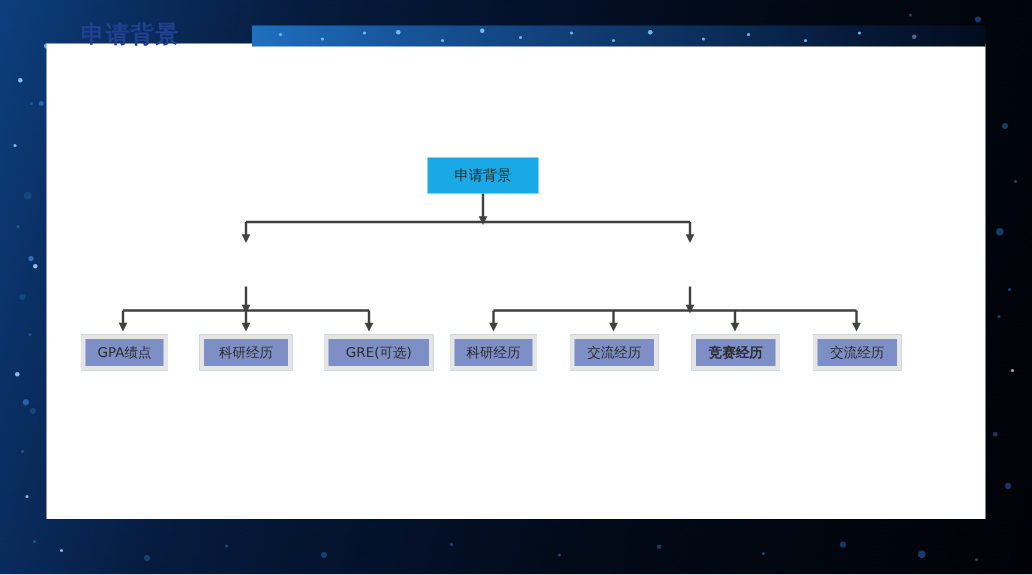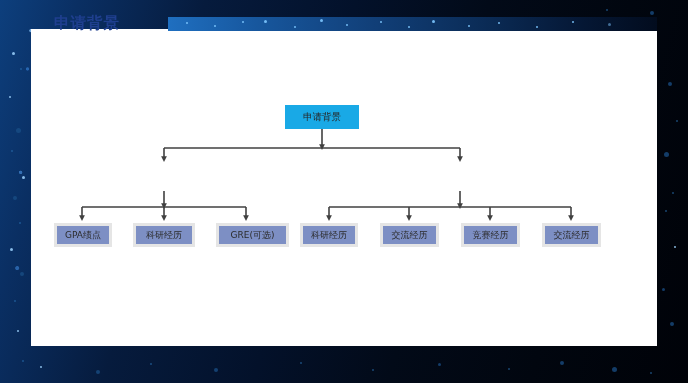--- a/index.html
+++ b/index.html
@@ -177,18 +177,18 @@
     <div class="node node-leaf" style="left:23px;top:194px;width:58px;height:24px;">GPA绩点</div>
 
     <div class="node node-leaf" style="left:102px;top:194px;width:62px;height:24px;">科研经历</div>
 
     <div class="node node-leaf" style="left:185px;top:194px;width:73px;height:24px;">GRE(可选)</div>
 
     <div class="node node-leaf" style="left:269px;top:194px;width:58px;height:24px;">科研经历</div>
 
     <div class="node node-leaf" style="left:349px;top:194px;width:59px;height:24px;">交流经历</div>
 
-    <div class="node node-leaf" style="left:430px;top:194px;width:59px;height:24px;">竞赛经历</div>
+    <div class="node node-leaf" style="left:430px;top:194px;width:59px;height:24px;font-weight:bold;">竞赛经历</div>
 
     <div class="node node-leaf" style="left:511px;top:194px;width:59px;height:24px;">交流经历</div>
 
   </div>
 </div>
 
 </body></html>

